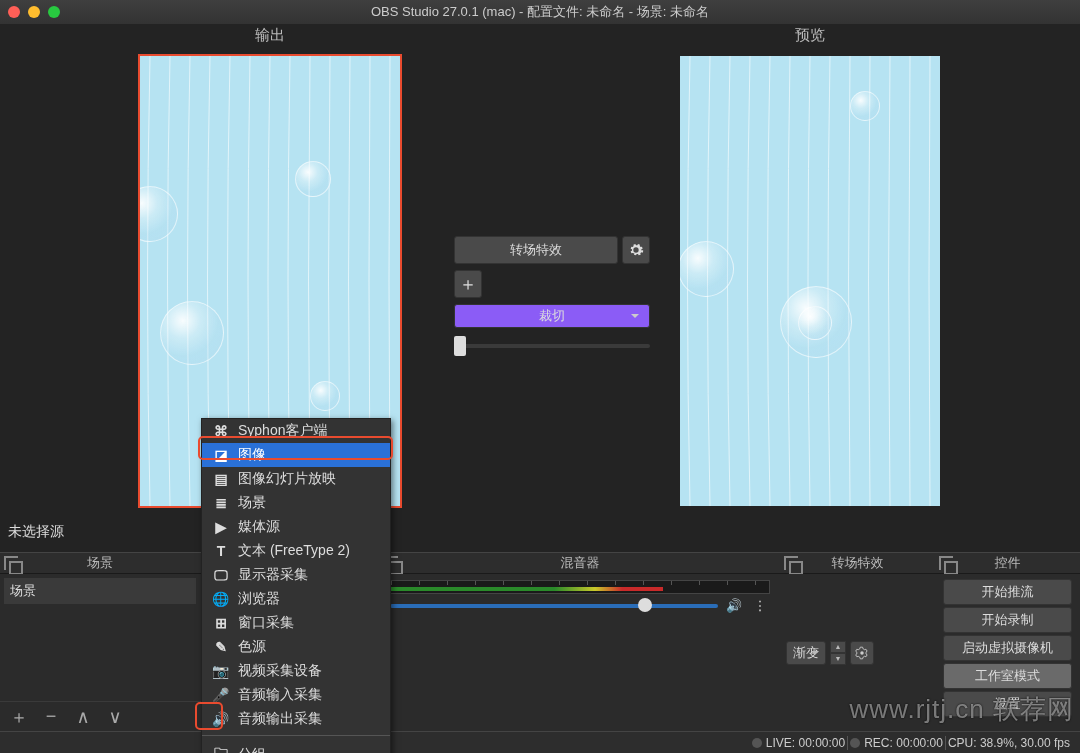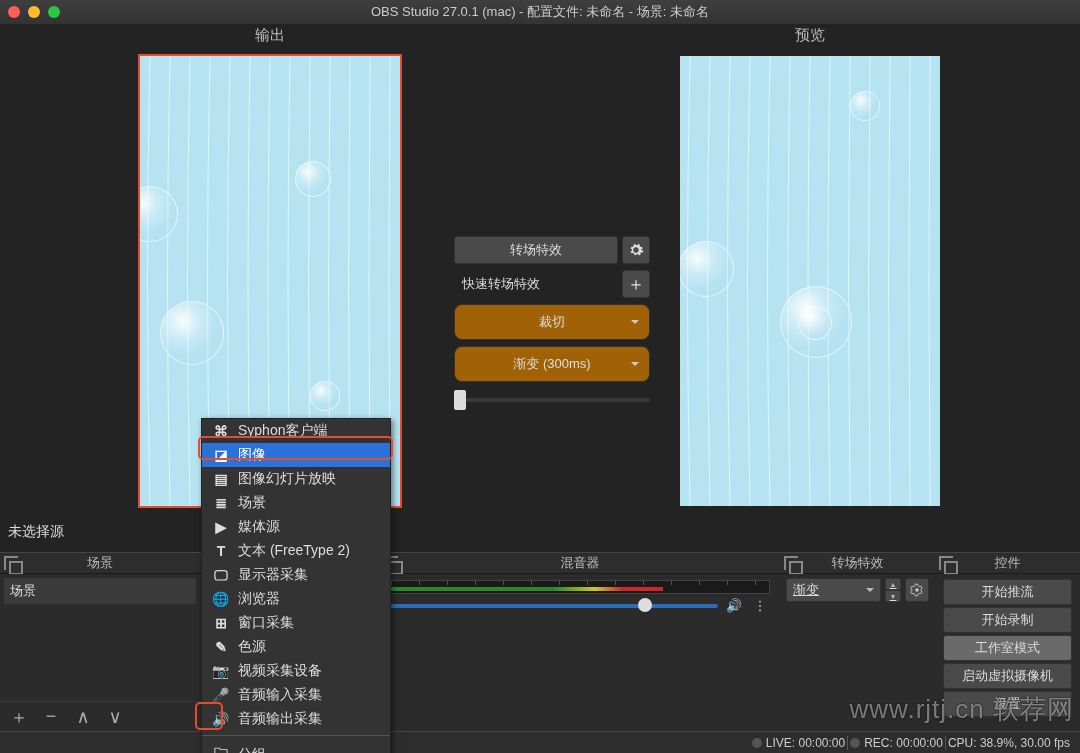--- a/index.html
+++ b/index.html
@@ -23,21 +23,21 @@
 .preview-canvas.left { outline: 2px solid #e94b2f; }
 .lines-svg { position: absolute; inset: 0; }
 .bubble { position: absolute; border-radius: 50%; background: radial-gradient(circle at 35% 30%, rgba(255,255,255,0.9), rgba(255,255,255,0.3) 30%, rgba(180,220,240,0.2) 60%, rgba(180,220,240,0.4)); border: 1px solid rgba(255,255,255,0.6); }
 
 
 .center-panel { position: absolute; left: 454px; top: 190px; width: 196px; display: flex; flex-direction: column; gap: 6px; }
 .panel-row { display: flex; gap: 4px; }
 .panel-btn { flex: 1; background: #4a4a4a; border: 1px solid #333; border-radius: 3px; height: 28px; display: flex; align-items: center; justify-content: center; color: #ddd; font-size: 13px; }
 .panel-icon-btn { width: 28px; height: 28px; background: #4a4a4a; border: 1px solid #333; border-radius: 3px; display: flex; align-items: center; justify-content: center; color:#ddd; }
 .panel-label { height: 28px; display: flex; align-items: center; padding: 0 8px; color: #ddd; font-size: 13px; }
-.panel-select { flex: 1; background: #a16207; border: 1px solid #333; border-radius: 8px; height: 36px; display: flex; align-items: center; justify-content: center; color: #ddd; position: relative; font-size:13px; }
+.panel-select { flex: 1; background: #8b5cf6; border: 1px solid #333; border-radius: 3px; height: 24px; display: flex; align-items: center; justify-content: center; color: #ddd; position: relative; font-size:13px; }
 .panel-select::after { content: ""; position: absolute; right: 10px; top: 50%; border: 4px solid transparent; border-top-color: #ccc; transform: translateY(-2px); }
 .slider-row { display:flex; align-items:center; height:24px; }
 .slider-track { flex:1; height:4px; background:#3a3a3a; border-radius:2px; position:relative; }
 .slider-thumb { position:absolute; left:0; top:-8px; width:12px; height:20px; background:#ddd; border-radius:2px; }
 
 
 .context-menu { position: absolute; left: 201px; top: 418px; width: 190px; background: #333; border: 1px solid #222; box-shadow: 2px 2px 6px rgba(0,0,0,0.5); z-index: 50; }
 .menu-item { display: flex; align-items: center; gap: 8px; padding: 3px 10px; color: #ddd; font-size: 14px; }
 .menu-item .icon { width: 18px; text-align: center; font-weight: bold; color: #ddd; }
 .menu-item.selected { background: #2a71d8; color: #fff; }
@@ -65,21 +65,21 @@
 .mixer-row1 { display:flex; justify-content:space-between; font-size:12px; color:#ccc; margin-bottom:2px; }
 .meter { height:14px; background: #1a1a1a; border:1px solid #444; position:relative; margin-bottom:4px; }
 .meter-scale { height:4px; background: repeating-linear-gradient(90deg,#555 0,#555 1px,transparent 1px,transparent 28px); }
 .meter-bar { height:4px; width:72%; background: linear-gradient(90deg,#2a8a2a 0%,#2a8a2a 60%,#c9c92a 75%,#c92a2a 85%); margin-top:2px; }
 .mixer-row2 { display:flex; align-items:center; gap:6px; }
 .vol-track { flex:1; height:4px; background:#2a6db8; border-radius:2px; position:relative; }
 .vol-thumb { position:absolute; right:20%; top:-6px; width:14px; height:14px; background:#ddd; border-radius:50%; }
 .spk-icon, .dots-icon { width:20px; text-align:center; color:#ddd; }
 
 
-.trans-panel { padding:4px 6px; display:flex; flex-direction:column; gap:4px;text-decoration:underline; }
+.trans-panel { padding:4px 6px; display:flex; flex-direction:row; gap:4px; }
 .trans-row { display:flex; gap:4px; align-items:center; }
 .trans-select { flex:1; background:#4a4a4a; border:1px solid #333; border-radius:3px; height:24px; display:flex; align-items:center; padding:0 6px; font-size:13px; position:relative; }
 .trans-select::after { content:""; position:absolute; right:6px; top:50%; border:4px solid transparent; border-top-color:#bbb; transform:translateY(-2px); }
 .trans-input { width:70px; background:#1e1e1e; border:1px solid #444; border-radius:3px; height:24px; color:#ddd; padding:0 6px; font-size:13px; }
 .spinner { width:16px; height:24px; display:flex; flex-direction:column; }
 .spinner span { flex:1; background:#4a4a4a; border:1px solid #333; display:flex; align-items:center; justify-content:center; font-size:7px; color:#bbb; }
 
 .controls-panel { display:flex; flex-direction:column; }
 .ctrl-btn { height:26px; background:#4a4a4a; border:1px solid #333; margin:1px 4px; border-radius:3px; display:flex; align-items:center; justify-content:center; font-size:13px; color:#ddd; }
 .ctrl-btn.active { background:#6a6a6a; }
@@ -168,28 +168,24 @@
   <div class="center-panel">
     <div class="panel-row">
       <div class="panel-btn">转场特效</div>
       <div class="panel-icon-btn">
         <svg width="16" height="16" viewBox="0 0 24 24" fill="#ddd">
             <path d="M12 8a4 4 0 100 8 4 4 0 000-8zm9 4l2 1-1 3-2-.5a8 8 0 01-1.5 1.5l.5 2-3 1-1-2a8 8 0 01-2 0l-1 2-3-1 .5-2A8 8 0 017 16.5L5 17l-1-3 2-1a8 8 0 010-2l-2-1 1-3 2 .5A8 8 0 018.5 6L8 4l3-1 1 2a8 8 0 012 0l1-2 3 1-.5 2A8 8 0 0119 7.5l2-.5 1 3-2 1a8 8 0 010 2z"></path>
           </svg>
       </div>
     </div>
     <div class="panel-row">
-      <div class="panel-label" style="flex:1;">快速转场特效</div>
       <div class="panel-icon-btn" style="font-size:18px;">＋</div>
     </div>
     <div class="panel-row">
         <div class="panel-select">裁切</div>
-      </div>
-    <div class="panel-row">
-        <div class="panel-select">渐变 (300ms)</div>
       </div>
     <div class="slider-row">
       <div class="slider-track">
           <div class="slider-thumb"></div>
         </div>
     </div>
   </div>
 </div>
 
 <div class="dock-strip">
@@ -269,22 +265,22 @@
           <svg width="14" height="14" viewBox="0 0 24 24" fill="#ccc">
             <circle cx="12" cy="12" r="3"></circle>
             <path d="M19 12a7 7 0 00-.2-1.6l2-1.5-2-3.4-2.3.9a7 7 0 00-2.8-1.6L13 2h-4l-.7 2.8a7 7 0 00-2.8 1.6l-2.3-.9-2 3.4 2 1.5A7 7 0 003 12c0 .5.1 1.1.2 1.6l-2 1.5 2 3.4 2.3-.9a7 7 0 002.8 1.6L9 22h4l.7-2.8a7 7 0 002.8-1.6l2.3.9 2-3.4-2-1.5c.1-.5.2-1.1.2-1.6z" fill="none" stroke="#ccc" stroke-width="1.5"></path>
           </svg>
         </div>
     </div>
   </div>
   <div class="dock-body controls-panel" style="width:145px;">
     <div class="ctrl-btn">开始推流</div>
     <div class="ctrl-btn">开始录制</div>
+    <div class="ctrl-btn">启动虚拟摄像机</div>
     <div class="ctrl-btn active">工作室模式</div>
-    <div class="ctrl-btn">启动虚拟摄像机</div>
     <div class="ctrl-btn">设置</div>
   </div>
 </div>
 
 <div class="context-menu">
   <div id="menu-items">
       <div class="menu-item">
         <span class="icon">⌘</span>
         <span>Syphon客户端</span>
       </div>

